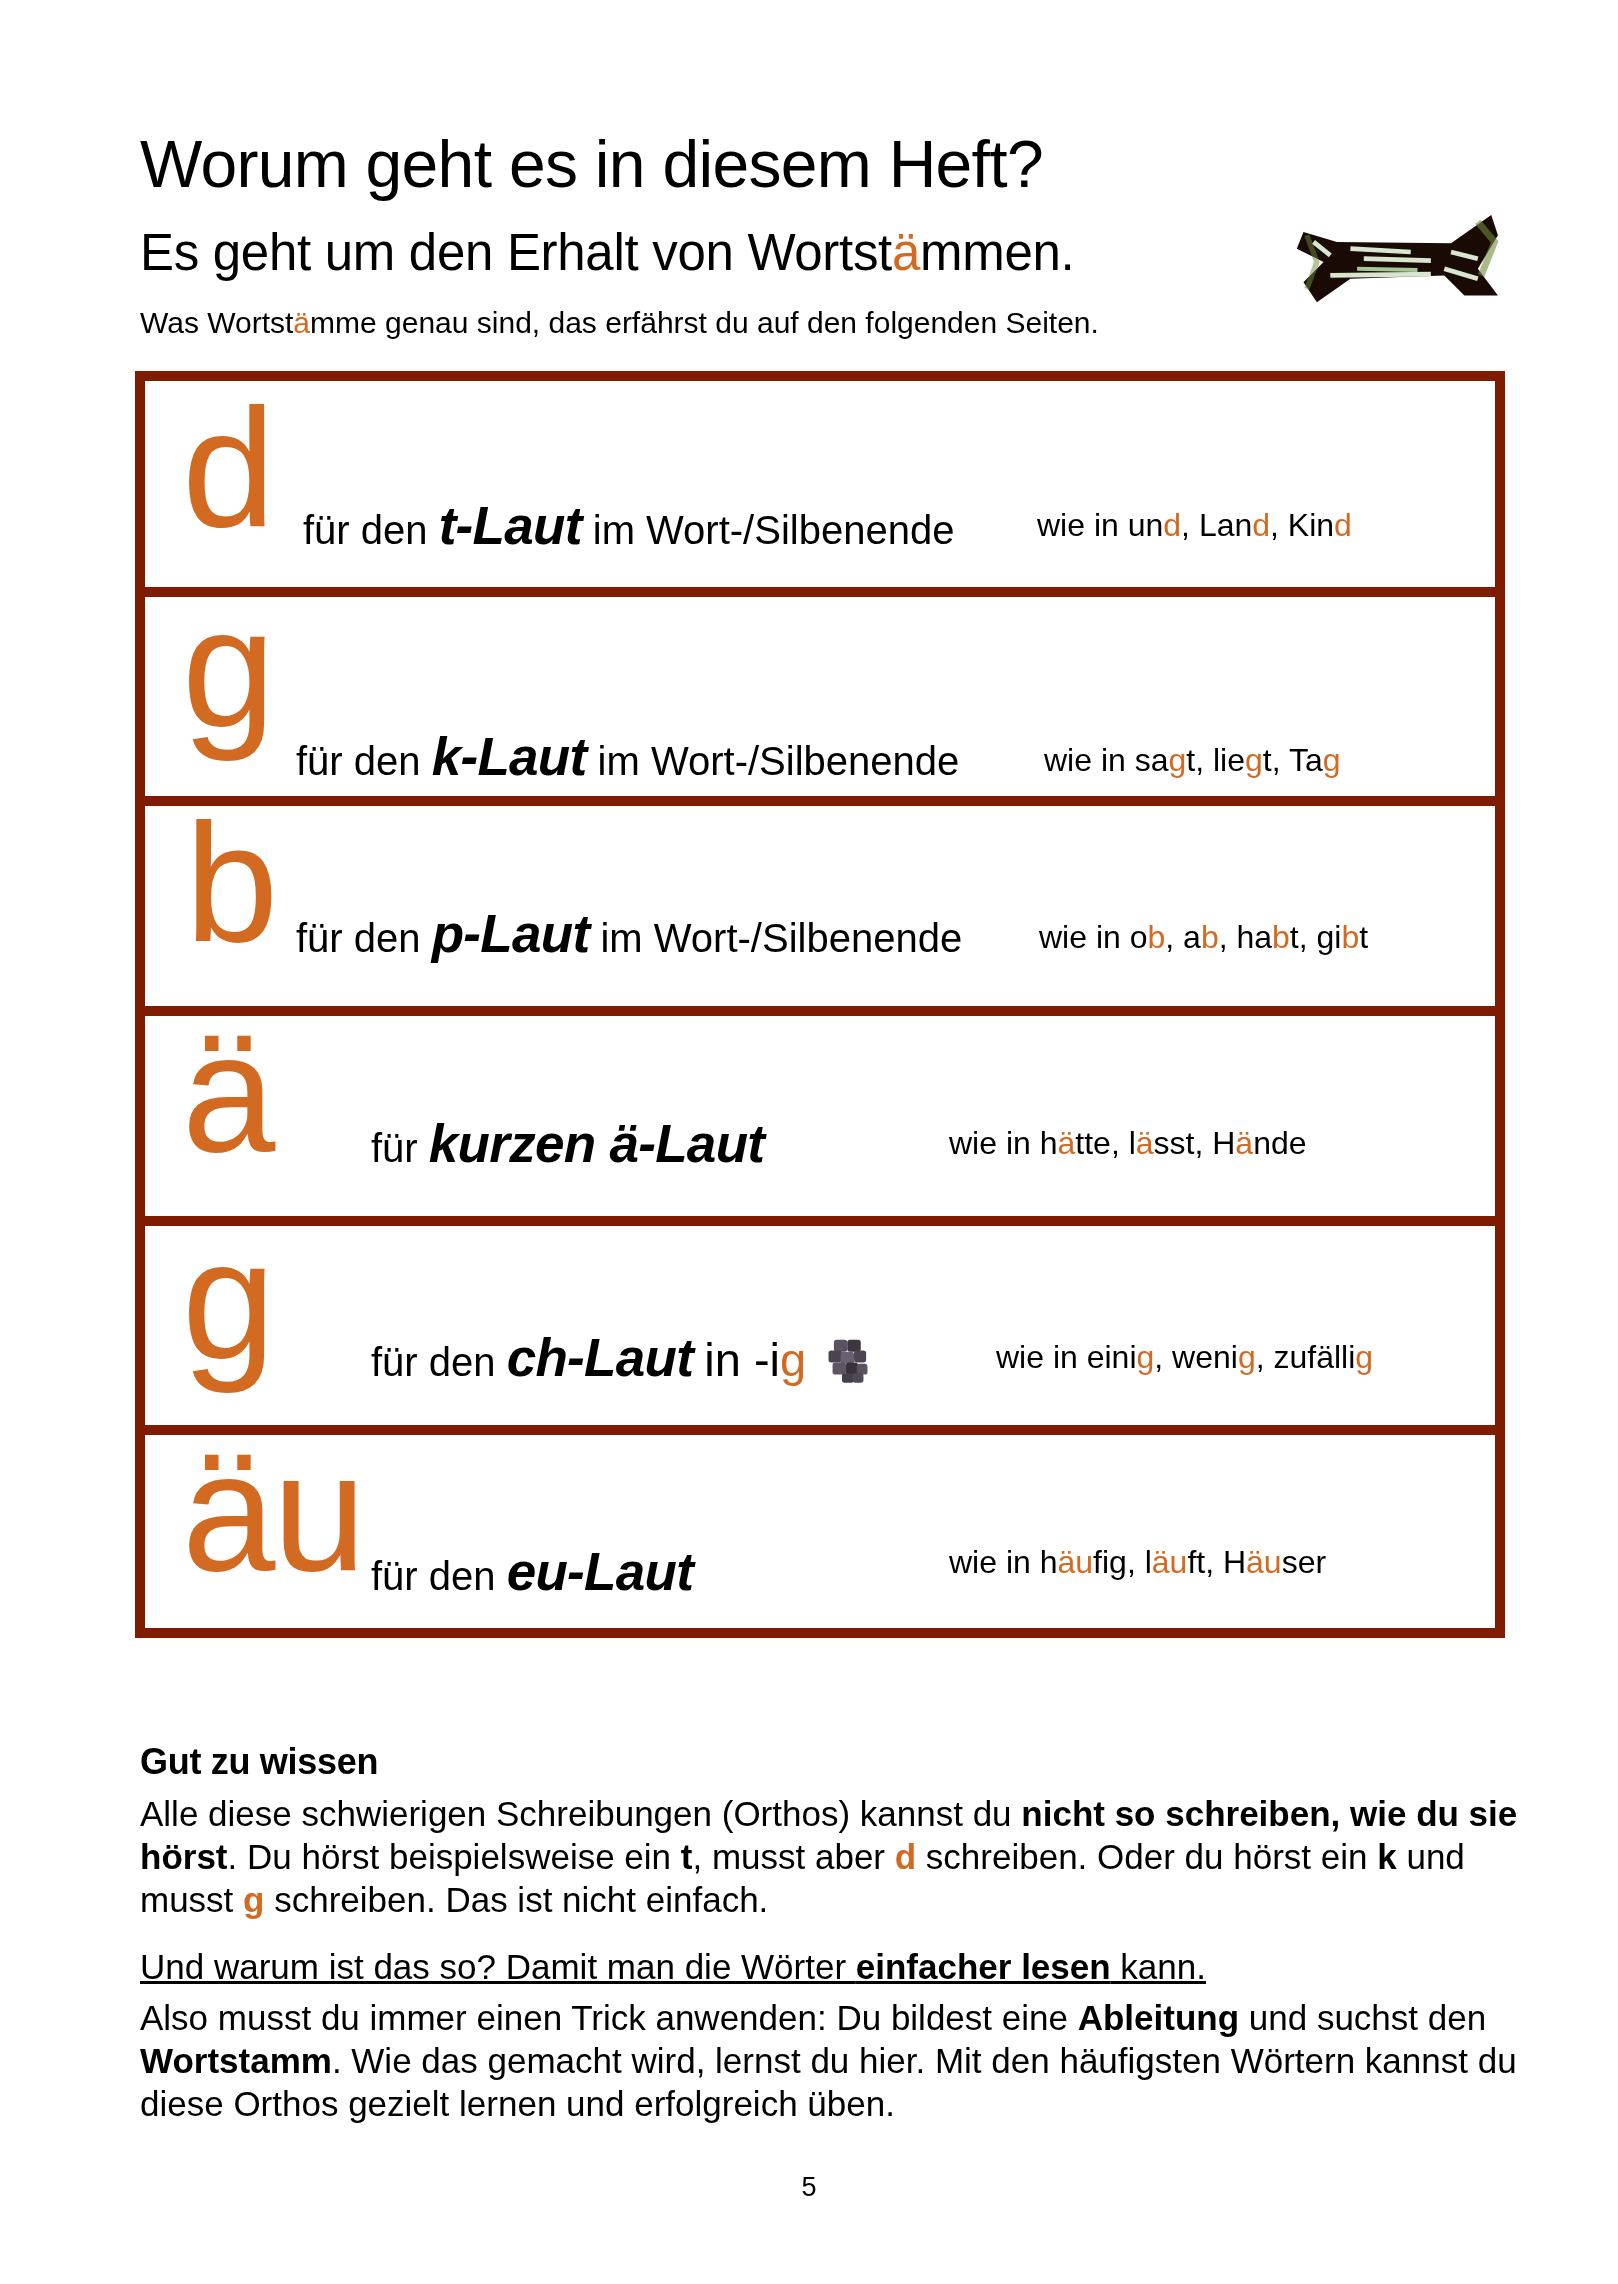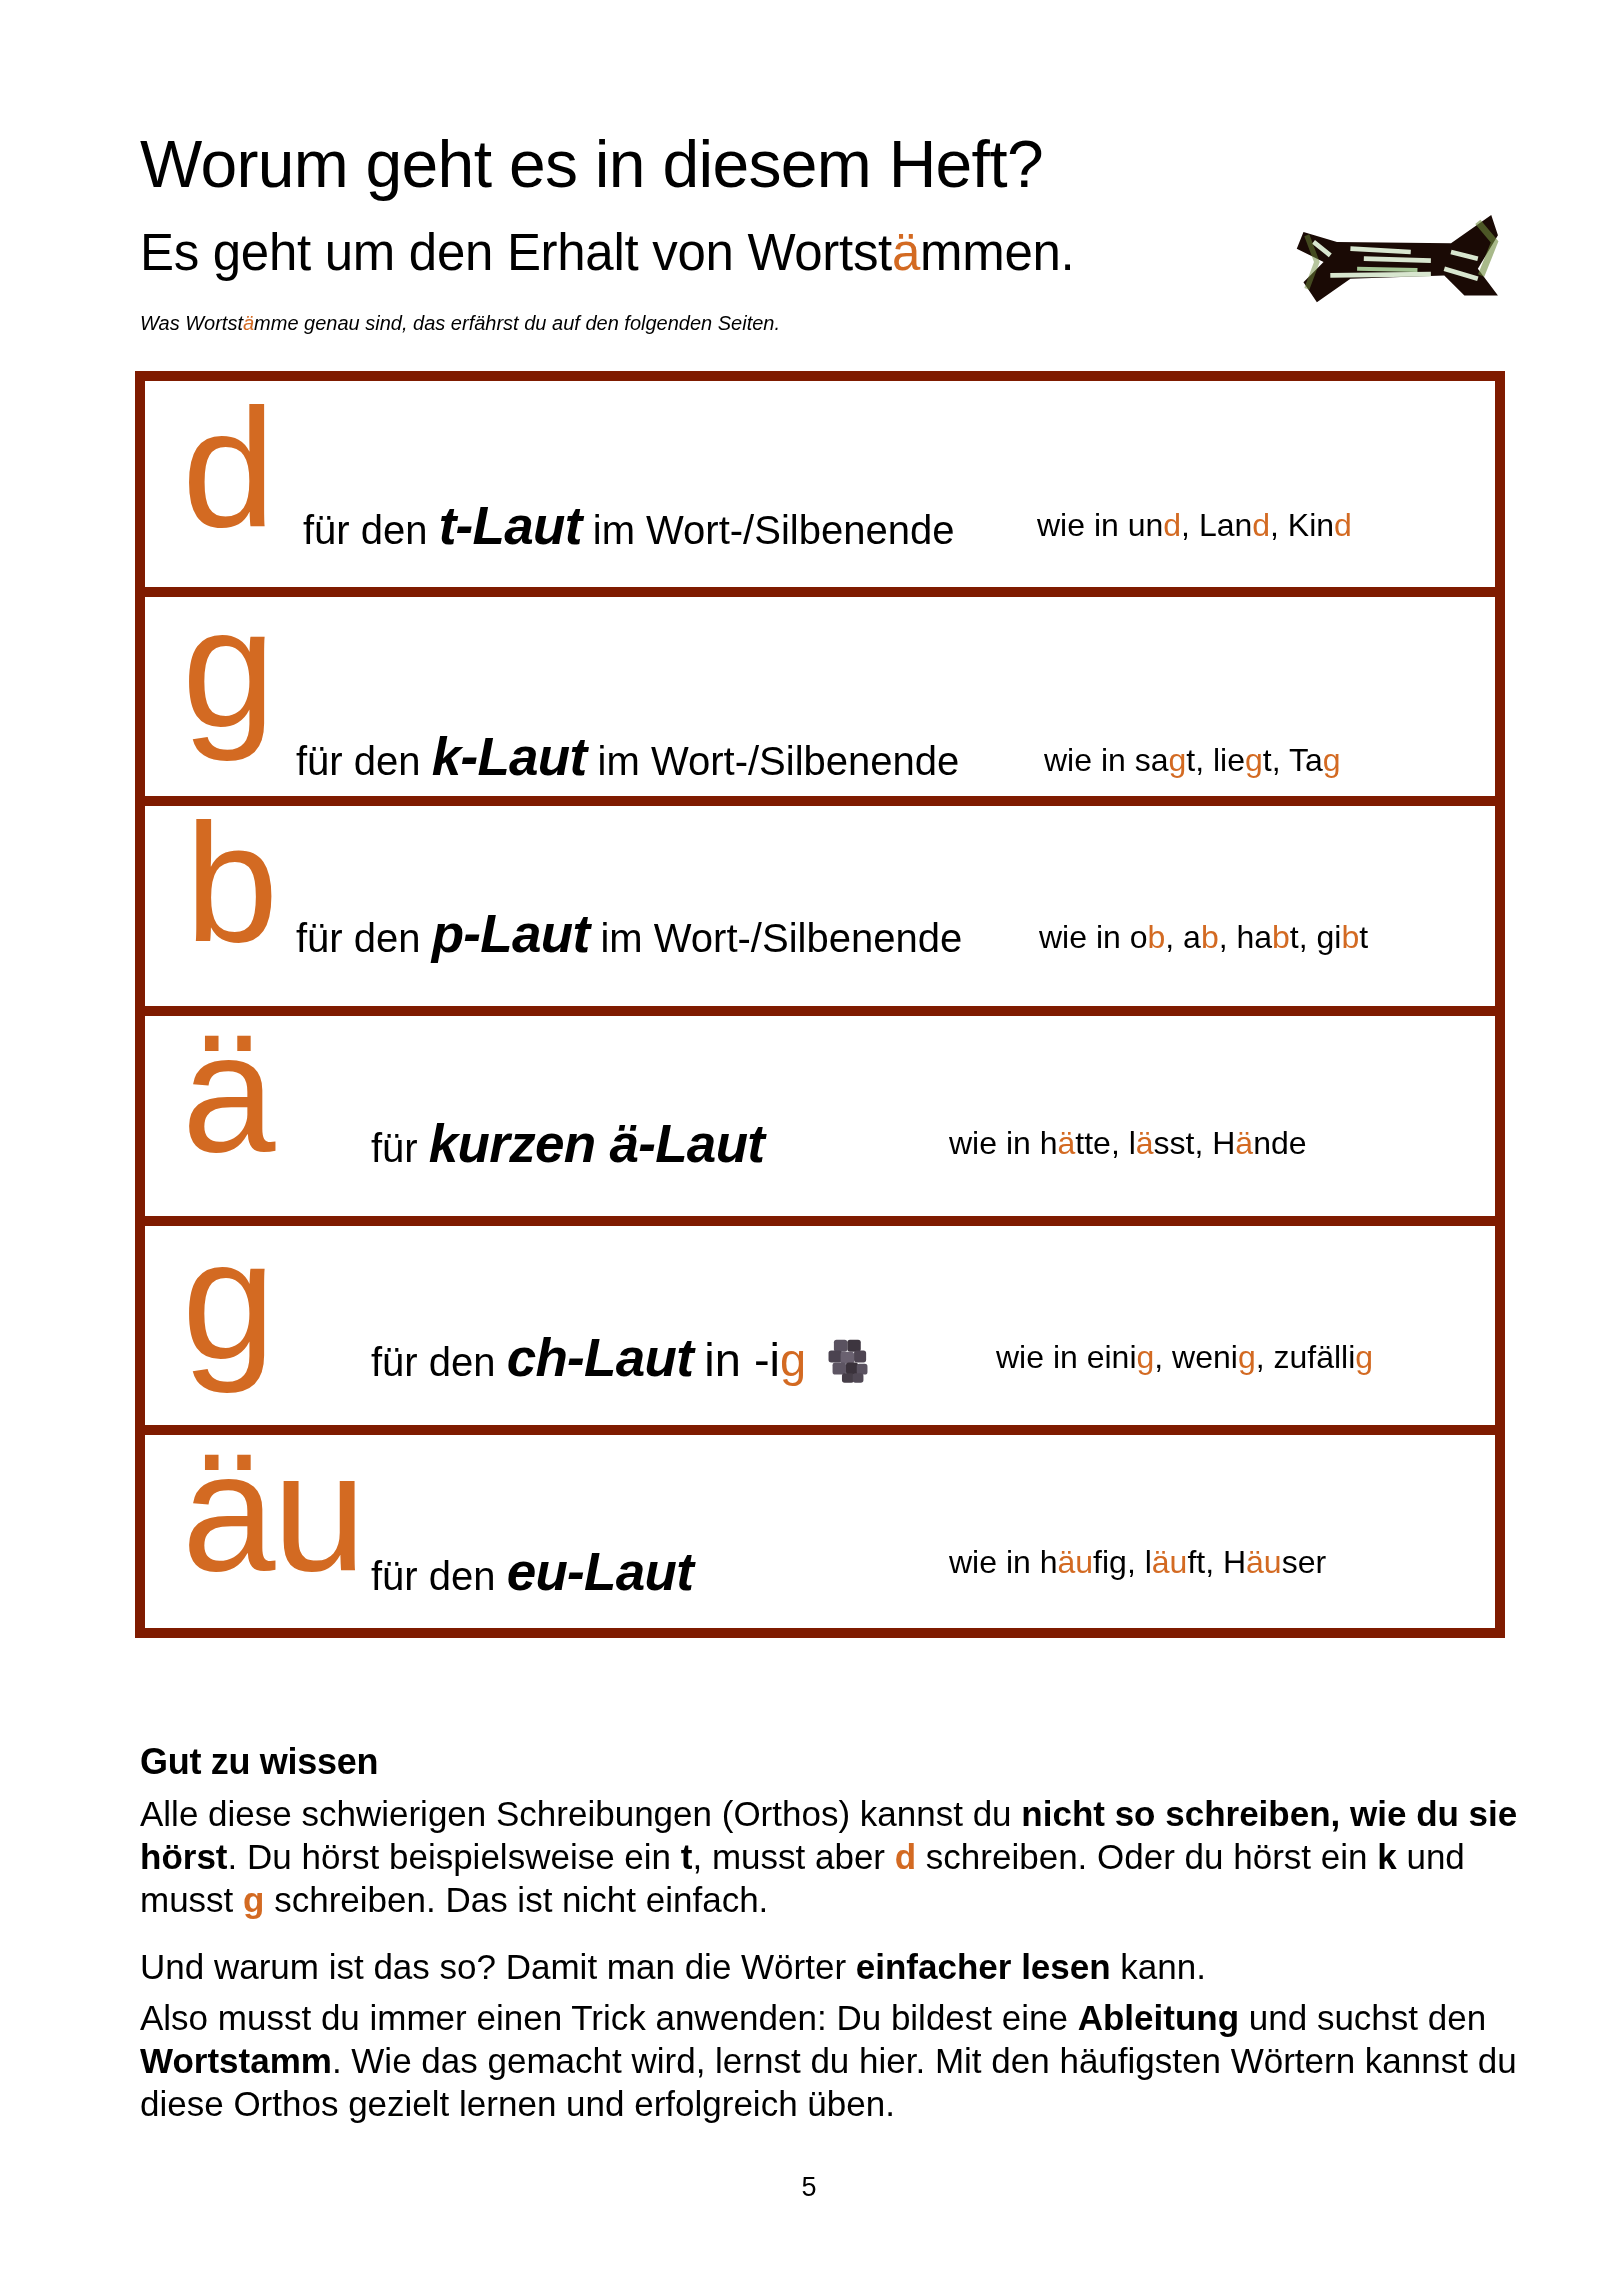--- a/index.html
+++ b/index.html
@@ -4,21 +4,21 @@
 <style>
   html, body { margin:0; padding:0; background:#ffffff; }
   body { width:1618px; height:2284px; position:relative; overflow:hidden;
          font-family:"Liberation Sans", "DejaVu Sans", sans-serif; color:#000; }
   .abs { position:absolute; }
   .or { color:#d36a22; }
   .b { font-weight:bold; }
 
   #title { left:140px; top:127px; font-size:66px; line-height:74px; white-space:nowrap; letter-spacing:-0.7px; }
   #subtitle { left:140px; top:222px; font-size:51px; line-height:61px; white-space:nowrap; letter-spacing:-0.3px; }
-  #intro { left:140px; top:304px; font-size:20px; line-height:38px; white-space:nowrap;font-style:italic; }
+  #intro { left:140px; top:304px; font-size:30px; line-height:38px; white-space:nowrap; }
 
   #deco { left:1276px; top:195px; width:236px; height:114px; }
 
   #table { left:135px; top:371px; width:1370px; height:1267px; box-sizing:border-box;
            border:10px solid #7f1b00; }
   .row { position:absolute; left:0; right:0; box-sizing:border-box; }
   .sep { position:absolute; left:0; right:0; height:10px; background:#7f1b00; }
   .big { position:absolute; color:#d36a22; font-size:168px; line-height:168px; white-space:nowrap; letter-spacing:-2.7px; }
   .txt { position:absolute; font-size:40px; line-height:47px; white-space:nowrap; }
   .txt .kw { font-weight:bold; font-size:53px; letter-spacing:-0.7px;font-style:italic; }
@@ -107,18 +107,18 @@
     <div class="big" style="left:37px;top:-6.7px;">äu</div>
     <div class="txt" style="left:226px;top:113px;"><span>für den</span> <span class="kw">eu-Laut</span></div>
     <div class="ex" style="left:804px;top:104px;"><span>wie in </span><span><span>h</span><span class="or">äu</span><span>fig</span></span>, <span><span>l</span><span class="or">äu</span><span>ft</span></span>, <span><span>H</span><span class="or">äu</span><span>ser</span></span></div>
   </div>
 </div>
 
 <div id="info-heading" class="abs">Gut zu wissen</div>
 
 <div class="para" style="top:1792px;"><span>Alle diese schwierigen Schreibungen (Orthos) kannst du </span><span class="b">nicht so schreiben, wie du sie hörst</span><span>. Du hörst beispielsweise ein </span><span class="b">t</span><span>, musst aber </span><span class="or b">d</span><span> schreiben. Oder du hörst ein </span><span class="b">k</span><span> und musst </span><span class="or b">g</span><span> schreiben. Das ist nicht einfach.</span></div>
 
-<div class="para" style="top:1945px;"><span>Und warum ist das so? Damit man die Wörter </span><span class="b">einfacher lesen</span><span> kann.</span></div>
+<div class="para" style="top:1945px;text-decoration:underline;"><span>Und warum ist das so? Damit man die Wörter </span><span class="b">einfacher lesen</span><span> kann.</span></div>
 
 <div class="para" style="top:1996px;"><span>Also musst du immer einen Trick anwenden: Du bildest eine </span><span class="b">Ableitung</span><span> und suchst den </span><span class="b">Wortstamm</span><span>. Wie das gemacht wird, lernst du hier. Mit den häufigsten Wörtern kannst du diese Orthos gezielt lernen und erfolgreich üben.</span></div>
 
 <div id="page-num" class="abs">5</div>
 
 
 </body></html>

